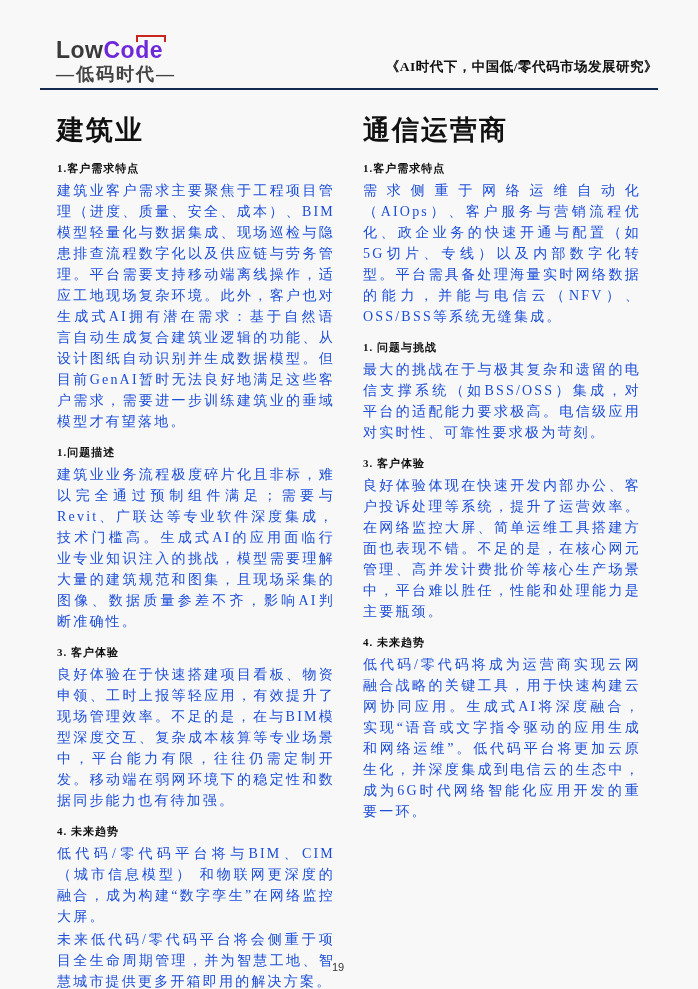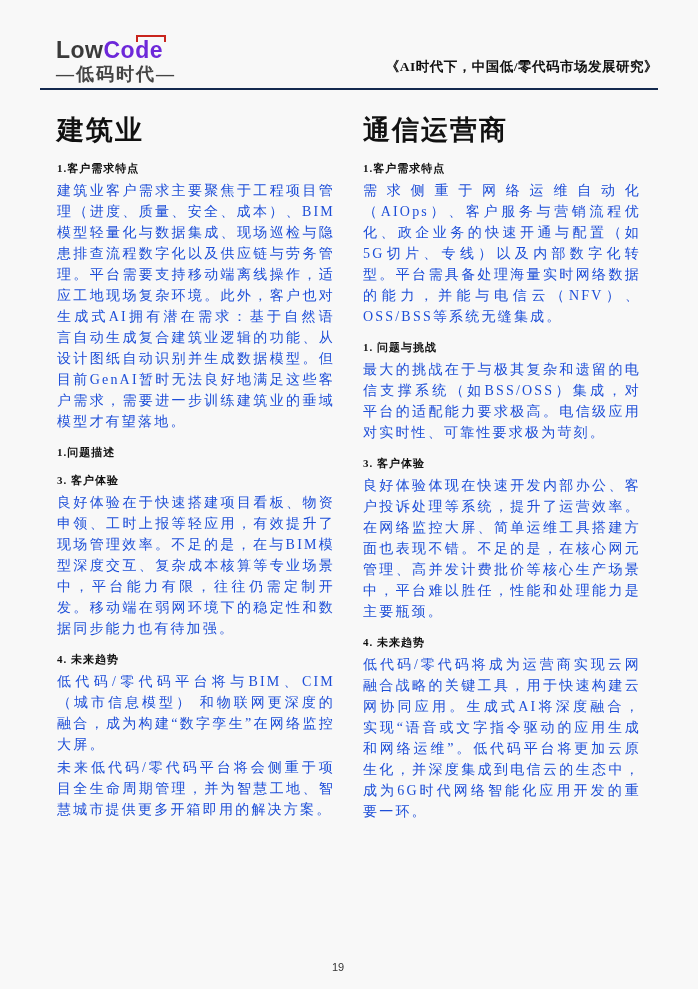--- a/index.html
+++ b/index.html
@@ -138,20 +138,21 @@
     <section class="col">
       <h2 class="col-title">建筑业</h2>
 
       <div class="sec">
         <h3 class="sec-heading">1.客户需求特点</h3>
         <p class="sec-para">建筑业客户需求主要聚焦于工程项目管理（进度、质量、安全、成本）、BIM模型轻量化与数据集成、现场巡检与隐患排查流程数字化以及供应链与劳务管理。平台需要支持移动端离线操作，适应工地现场复杂环境。此外，客户也对生成式AI拥有潜在需求：基于自然语言自动生成复合建筑业逻辑的功能、从设计图纸自动识别并生成数据模型。但目前GenAI暂时无法良好地满足这些客户需求，需要进一步训练建筑业的垂域模型才有望落地。</p>
       </div>
 
       <div class="sec">
         <h3 class="sec-heading">1.问题描述</h3>
+        <p class="sec-para">建筑业业务流程极度碎片化且非标，难以完全通过预制组件满足；需要与Revit、广联达等专业软件深度集成，技术门槛高。生成式AI的应用面临行业专业知识注入的挑战，模型需要理解大量的建筑规范和图集，且现场采集的图像、数据质量参差不齐，影响AI判断准确性。</p>
       </div>
 
       <div class="sec">
         <h3 class="sec-heading">3. 客户体验</h3>
         <p class="sec-para">良好体验在于快速搭建项目看板、物资申领、工时上报等轻应用，有效提升了现场管理效率。不足的是，在与BIM模型深度交互、复杂成本核算等专业场景中，平台能力有限，往往仍需定制开发。移动端在弱网环境下的稳定性和数据同步能力也有待加强。</p>
       </div>
 
       <div class="sec">
         <h3 class="sec-heading">4. 未来趋势</h3>
         <p class="sec-para">低代码/零代码平台将与BIM、CIM（城市信息模型） 和物联网更深度的融合，成为构建“数字孪生”在网络监控大屏。</p>

